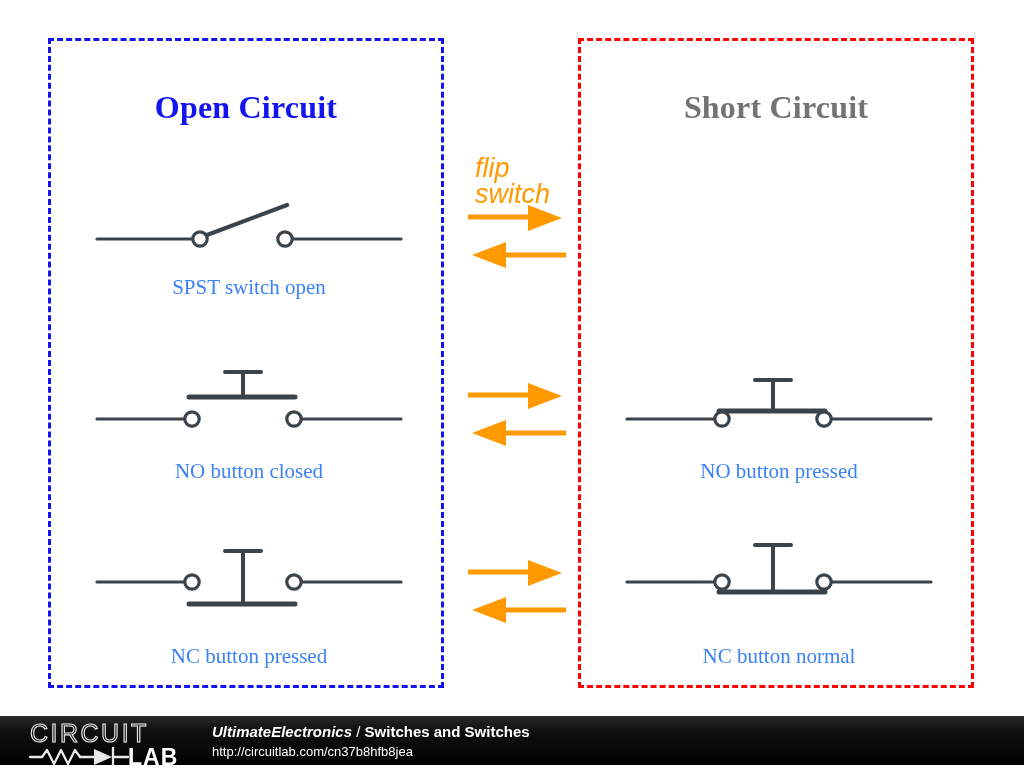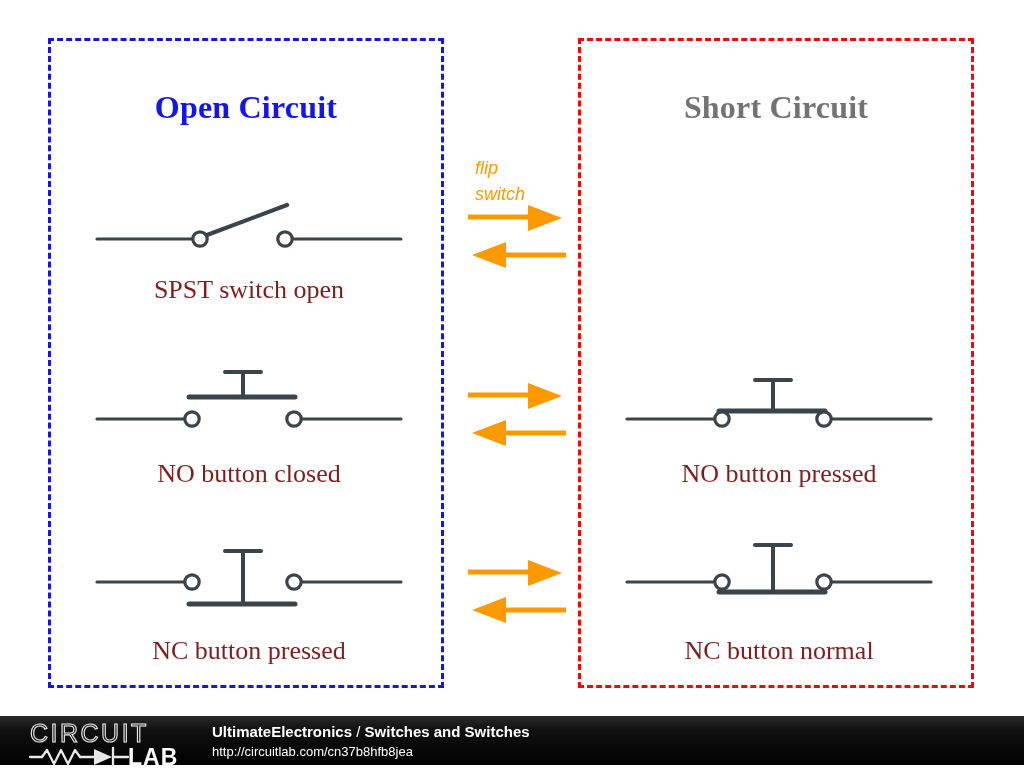--- a/index.html
+++ b/index.html
@@ -64,40 +64,40 @@
   .sym-svg {
     display: block;
     margin: 0 auto;
   }
 
   .sym-label {
     position: absolute;
     left: 0;
     width: 100%;
     text-align: center;
-    font-size: 26px;
-    color: #7f1d1d;
+    font-size: 21px;
+    color: #3b82f6;
     font-weight: normal;
   }
   .sym-label.lbl-r1 { top: 94px; }
   .sym-label.lbl-r2 { top: 100px; }
-  .sym-label.lbl-r3 { top: 100px; text-align: center; }
+  .sym-label.lbl-r3 { top: 108px; text-align: center; }
 
   
   #flip-col {
     position: absolute;
     left: 444px;
     top: 0;
     width: 134px;
     height: 700px;
   }
   .flip-text {
     position: absolute;
     left: 31px;
-    font-size: 18px;
+    font-size: 27px;
     font-style: italic;
     color: #ff9900;
     line-height: 26px;
     white-space: pre-line;
   }
   #flip-text-main { top: 155px; }
 
   .arrow-pair {
     position: absolute;
     left: 18px;
@@ -130,20 +130,21 @@
     left: 212px;
     top: 6px;
     color: #ffffff;
   }
   #footer-line1 {
     font-size: 15px;
     line-height: 20px;
     white-space: nowrap;
   }
   #footer-line1 .fe-italic {
+    font-style: italic;
     font-weight: bold;
   }
   #footer-line1 .fe-sep { font-weight: normal; }
   #footer-line1 .fe-bold { font-weight: bold; }
   #footer-line2 {
     font-size: 13px;
     line-height: 20px;
     white-space: nowrap;
   }
 </style>

